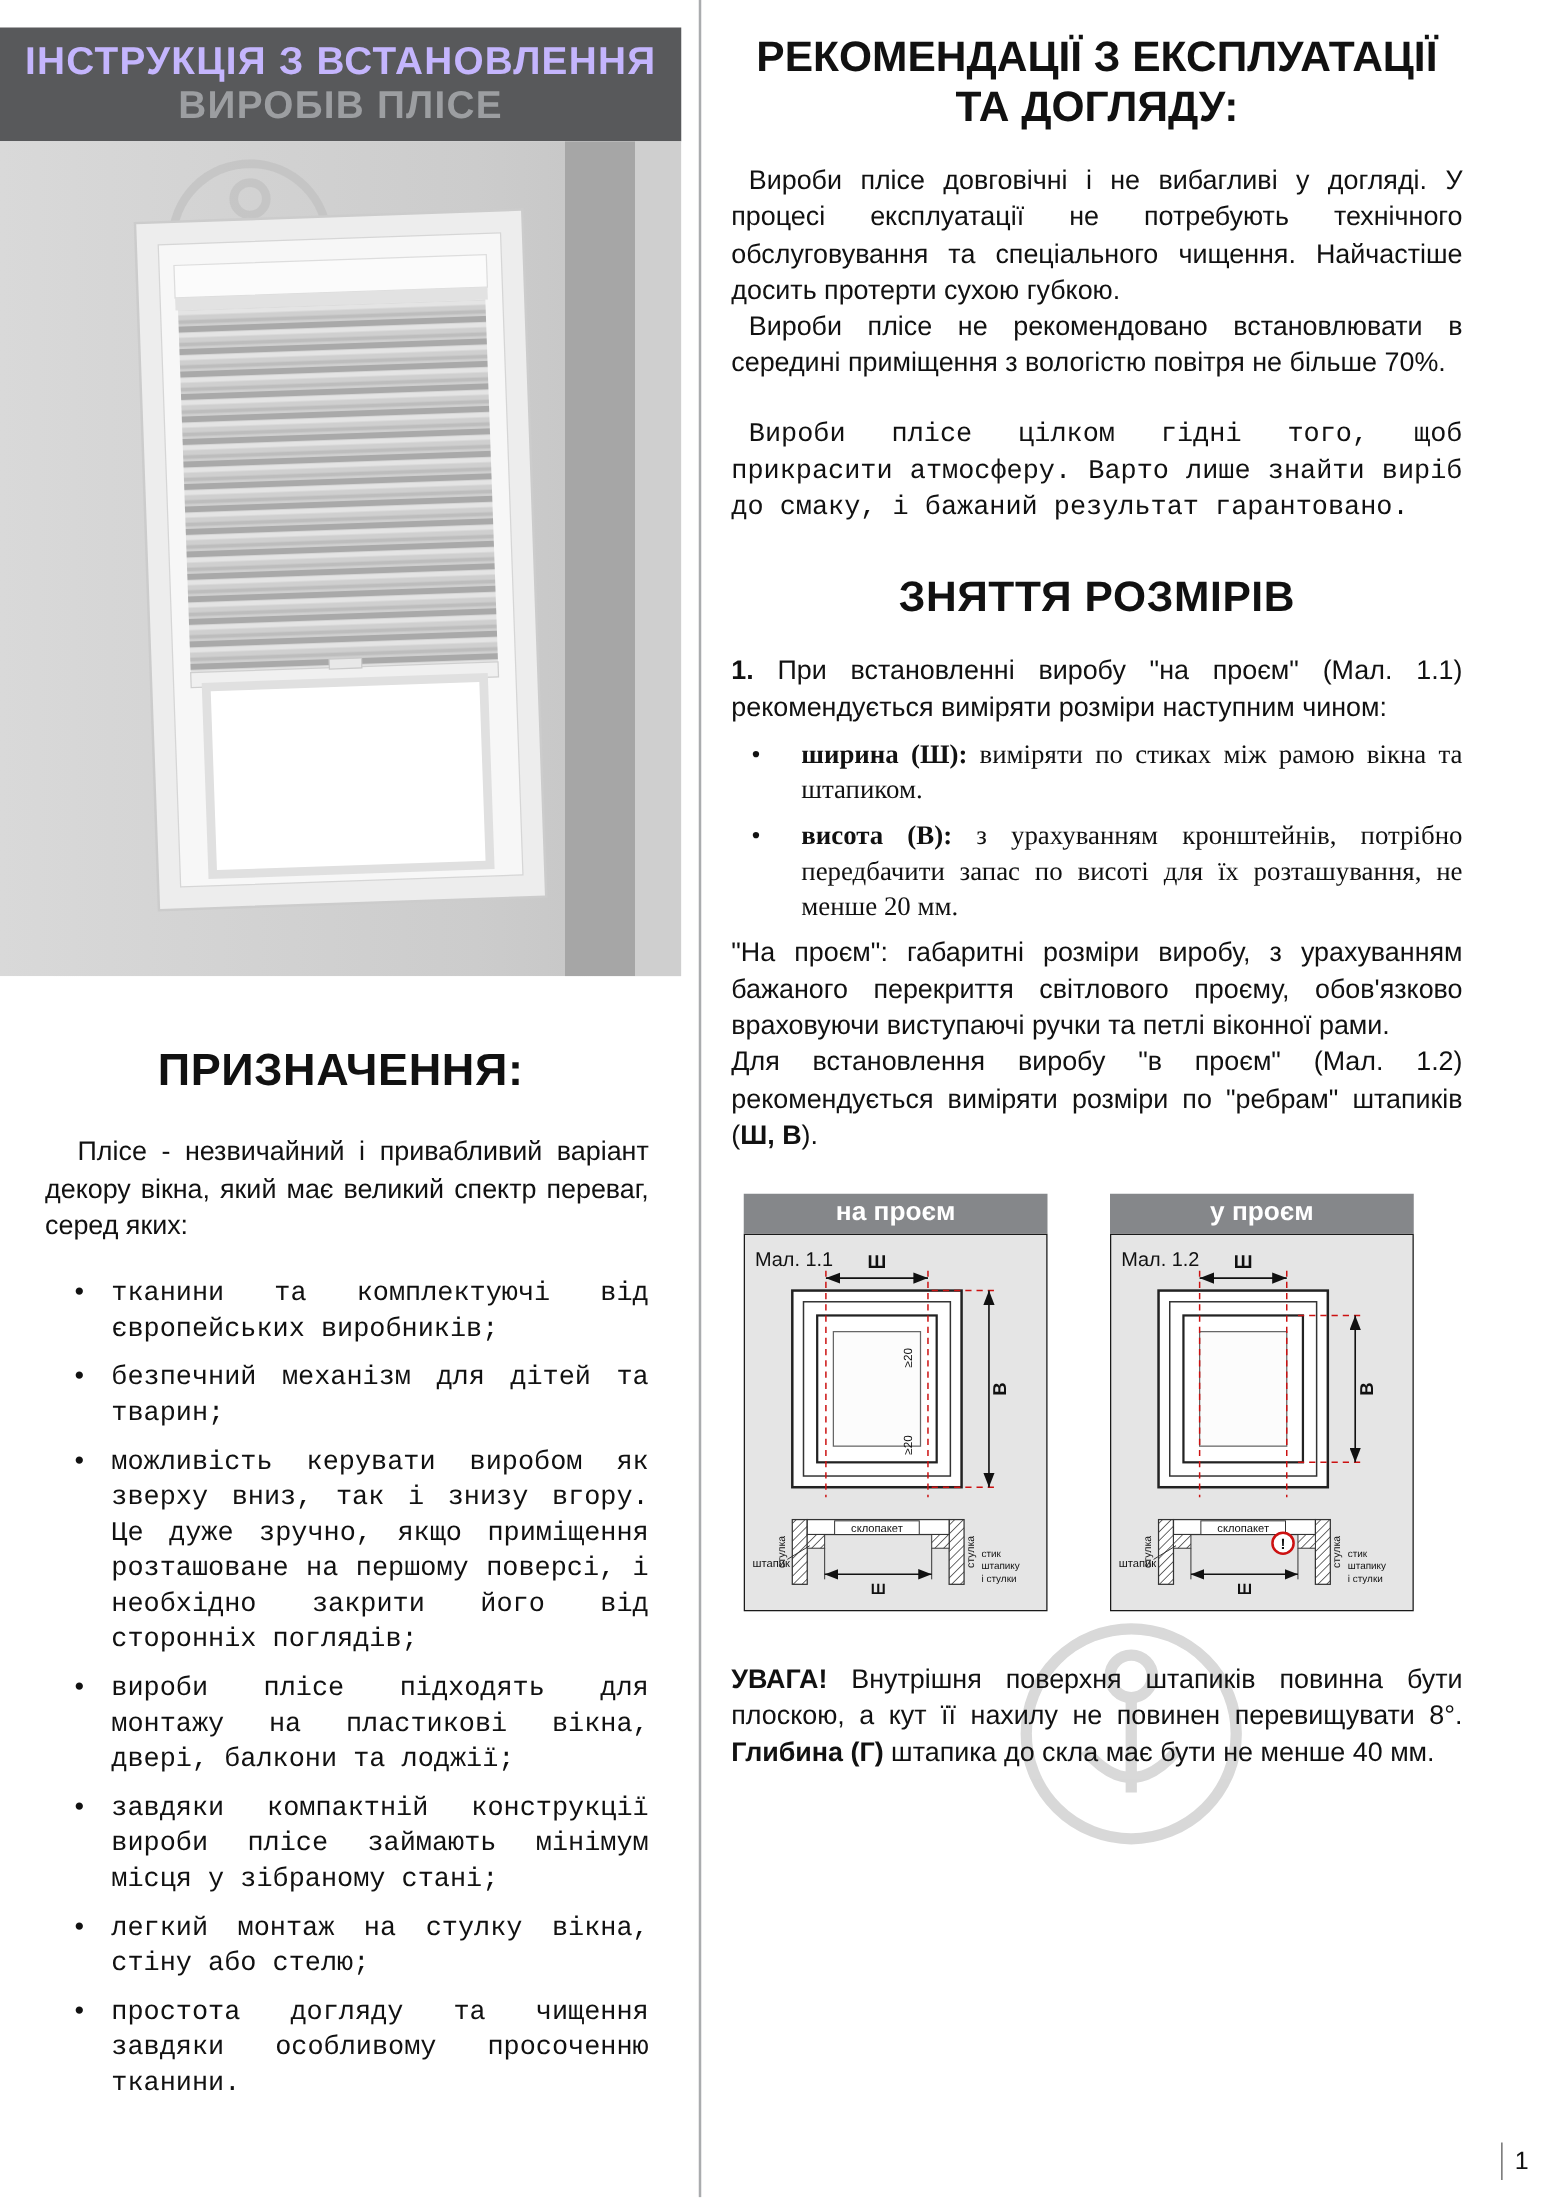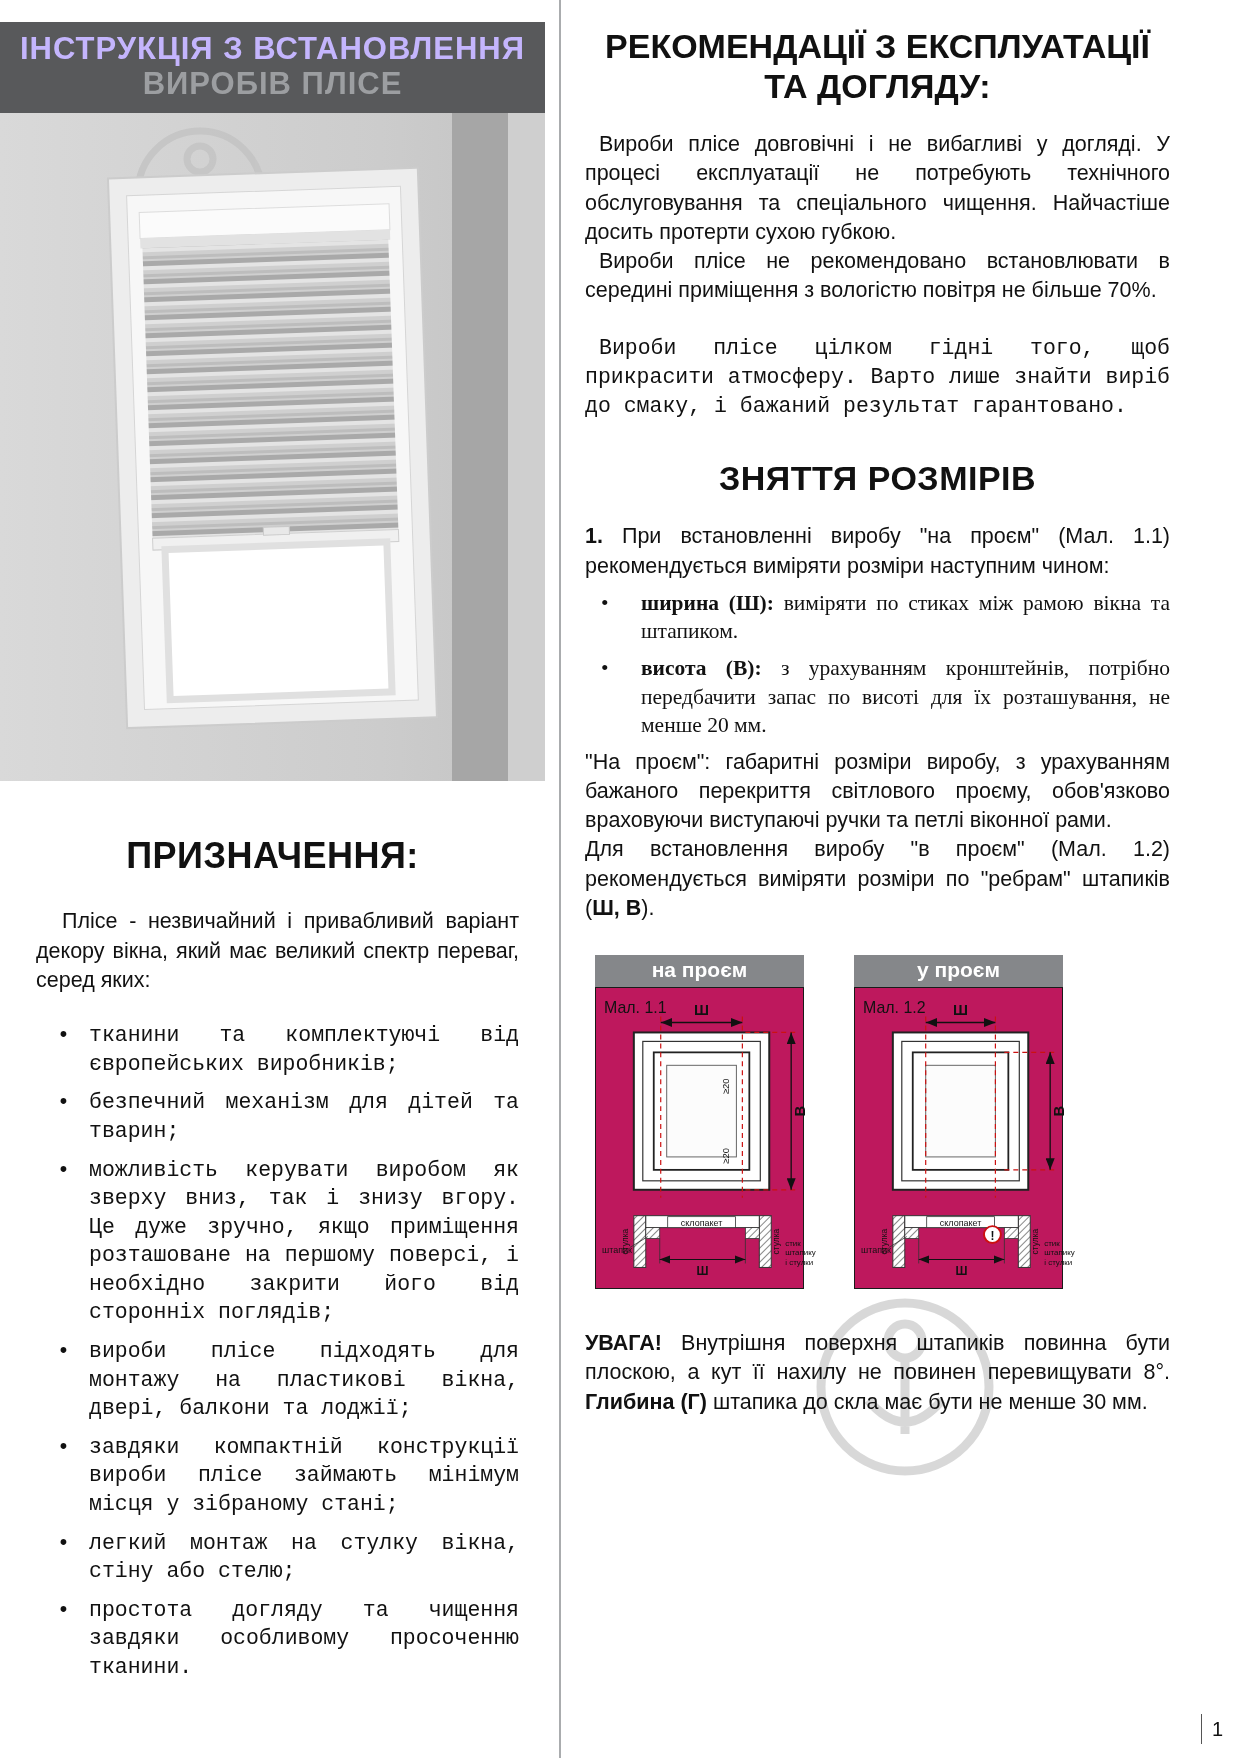--- a/index.html
+++ b/index.html
@@ -32,23 +32,23 @@
   .rp.first { margin-top:24px; }
   .rp.spaced { margin-top:28px;font-family:Liberation Mono, monospace; }
 
   .measure-title { margin:38px 0 0 0; text-align:center; font-size:34px; font-weight:bold; letter-spacing:0.5px; }
   .m-intro { margin:24px 0 0 0; font-size:21.5px; line-height:1.36; text-align:justify; }
   .mlist { margin:8px 0 0 0; padding:0; list-style:none; font-size:21.5px; line-height:1.33; }
   .mlist li { position:relative; padding-left:56px; margin-bottom:8px; text-align:justify;font-family:Liberation Serif, serif; }
   .mlist li::before { content:"•"; position:absolute; left:16px; top:0; }
 
   .diagrams { display:flex; gap:50px; margin-top:32px; padding-left:10px; position:relative; z-index:1; }
-  .diagram { width:209px; }
+  .diagram { width:243px; }
   .dg-header { background:#85878a; color:#ffffff; font-weight:bold; font-size:21px; text-align:center; padding:3px 0 5px; }
-  .dg-box { border:1.5px solid #1a1a1a; background:#be185d; }
+  .dg-box { border:1.5px solid #1a1a1a; background:#e5e5e5; }
   .dg-box svg { display:block; }
 
   .warning { position:relative; z-index:1; margin:40px 0 0 0; font-size:21.5px; line-height:1.36; text-align:justify; }
 
   .watermark-bottom { position:absolute; left:225px; top:1292px; z-index:0; }
 
   .page-num { position:absolute; right:22px; bottom:14px; display:flex; align-items:center; gap:10px; font-size:20px; }
   .pnbar { width:1px; height:30px; background:#555; }
 
   svg text { font-family:"Liberation Sans","DejaVu Sans",sans-serif; fill:#111; }
@@ -272,21 +272,21 @@
             <g>
               <text x="190" y="258" font-size="8">стик</text>
               <text x="190" y="268" font-size="8">штапику</text>
               <text x="190" y="278" font-size="8">і стулки</text>
             </g>
           </svg>
         </div>
       </div>
     </div>
 
-    <p class="warning"><strong>УВАГА!</strong><span> Внутрішня поверхня штапиків повинна бути плоскою, а кут її нахилу не повинен перевищувати 8°. </span><strong>Глибина (Г)</strong><span> штапика до скла має бути не менше 30 мм.</span></p>
+    <p class="warning"><strong>УВАГА!</strong><span> Внутрішня поверхня штапиків повинна бути плоскою, а кут її нахилу не повинен перевищувати 8°. </span><strong>Глибина (Г)</strong><span> штапика до скла має бути не менше 40 мм.</span></p>
 
   </div>
 
   <div class="page-num">
     <span class="pnbar"></span>
     <span>1</span>
   </div>
 
 </div>
 

